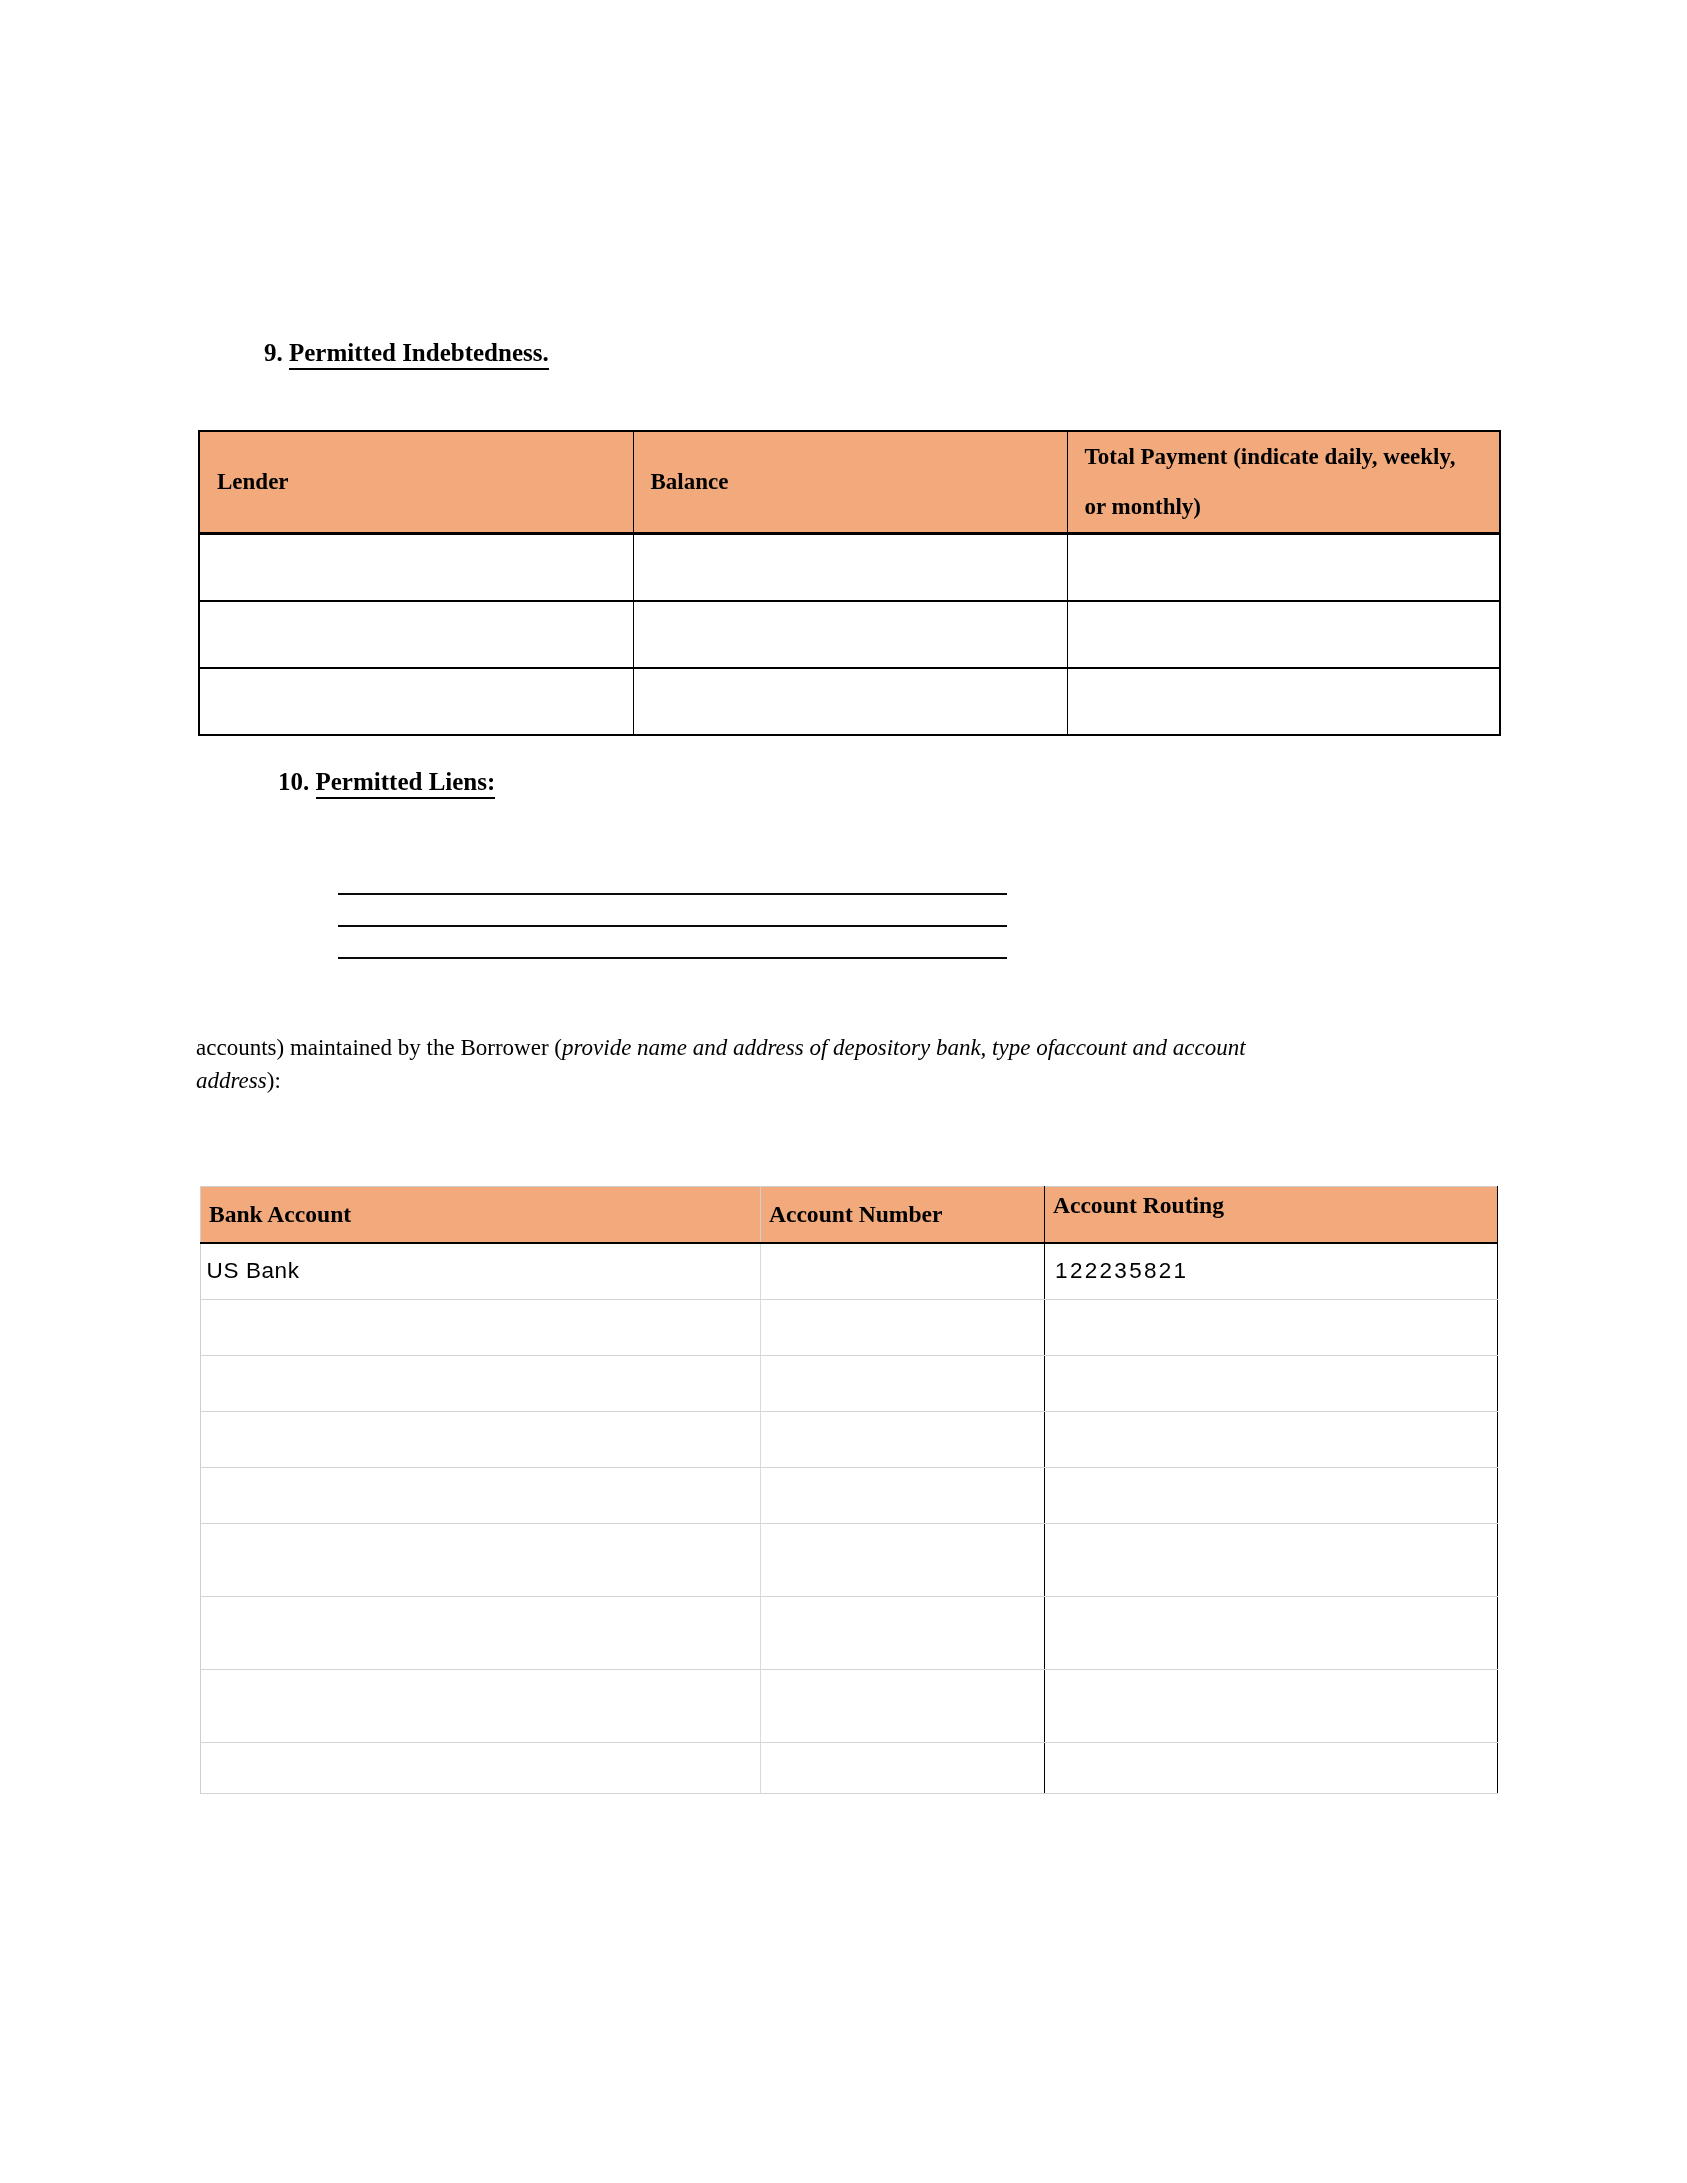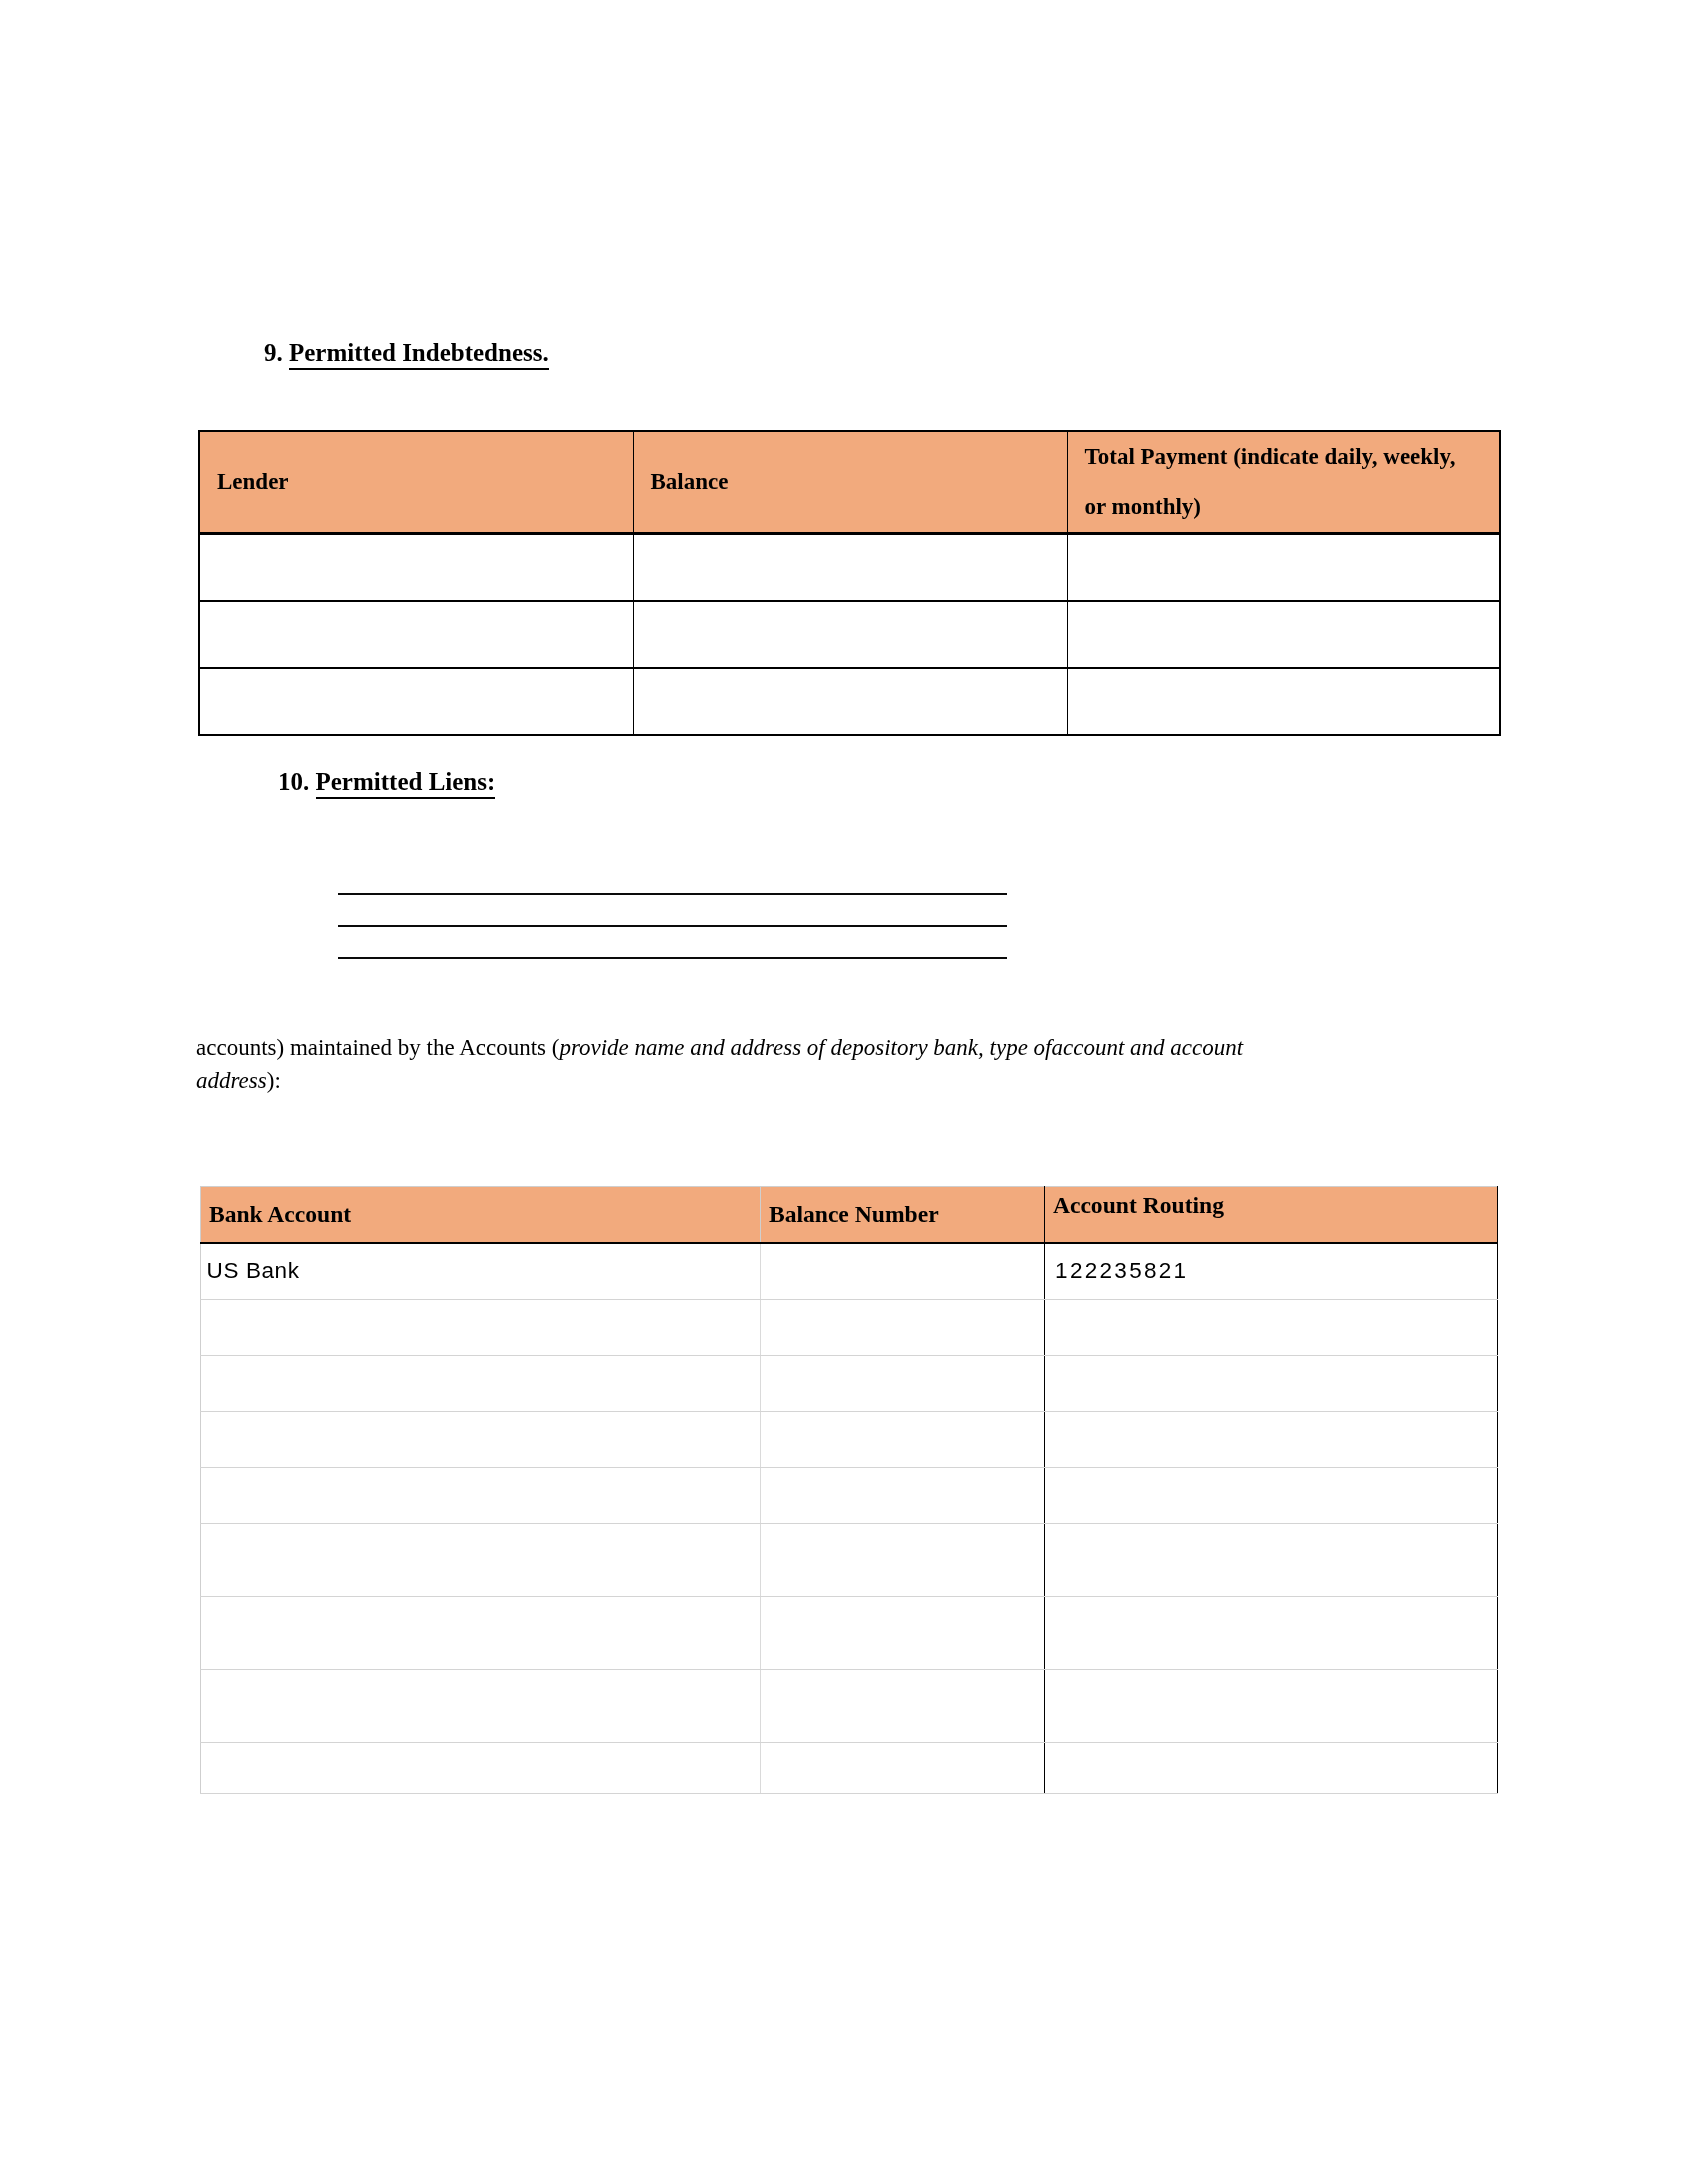--- a/index.html
+++ b/index.html
@@ -190,34 +190,34 @@
 
   <div id="heading-10" class="section-heading">
     <span class="ws">10. </span><span class="underlined">Permitted Liens:</span>
   </div>
 
   <div id="liens-line-1" class="blank-line"></div>
   <div id="liens-line-2" class="blank-line"></div>
   <div id="liens-line-3" class="blank-line"></div>
 
   <div id="paragraph-11">
-    <span class="pline"><span>accounts) maintained by the Accounts (</span><span class="italic">provide name and address of depository bank, type ofaccount and account</span></span>
+    <span class="pline"><span>accounts) maintained by the Borrower (</span><span class="italic">provide name and address of depository bank, type ofaccount and account</span></span>
     <span class="pline"><span class="italic">address</span><span>):</span></span>
   </div>
 
   <table id="bank-table">
     <colgroup>
       <col style="width:560px">
         <col style="width:284px">
         <col style="width:453px">
     </colgroup>
     <thead>
       <tr>
         <th>Bank Account</th>
-        <th>Balance Number</th>
+        <th>Account Number</th>
         <th>Account Routing</th>
       </tr>
     </thead>
     <tbody>
       <tr class="rh-first">
         <td class="fill-text">US Bank</td>
         <td></td>
         <td class="fill-text"><span class="routing">122235821</span></td>
       </tr>
       <tr class="rh-a">

